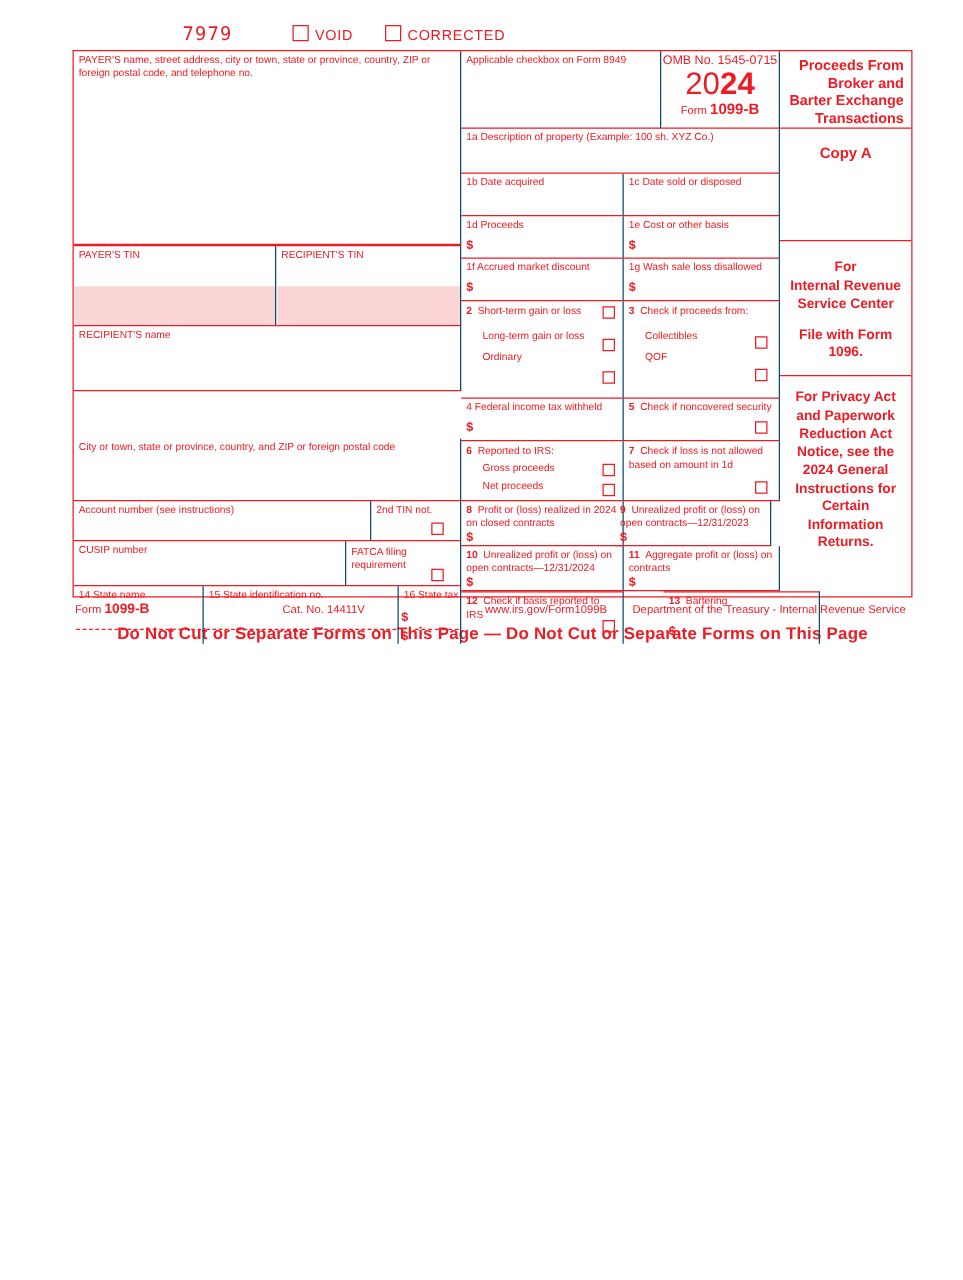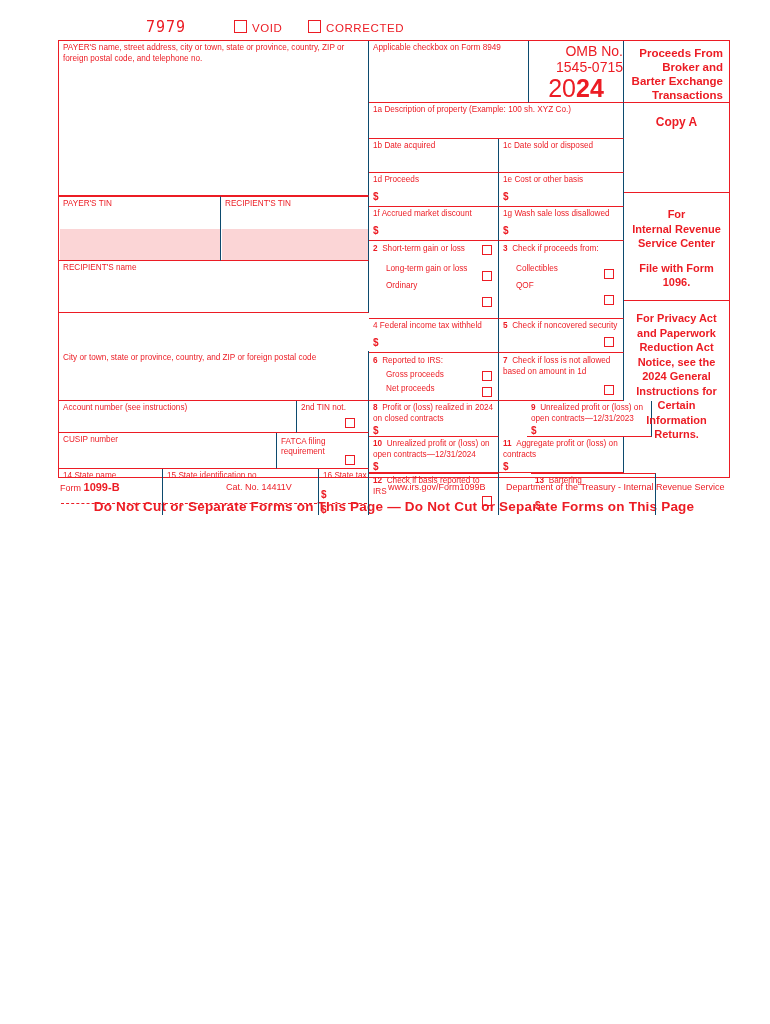--- a/index.html
+++ b/index.html
@@ -119,22 +119,22 @@
   }
   .privacy {
     text-align: center;
     font-size: 11px;
     font-weight: bold;
     line-height: 14.5px;
     padding-top: 10px;
   }
 
   .ombwrap {
-    text-align: right;
-    font-size: 14px;
+    text-align: center;
+    font-size: 10px;
     padding-top: 2px;
   }
   .year {
     font-size: 25px;
     font-weight: bold;
     letter-spacing: 0px;
     line-height: 27px;
     text-align: center;
   }
   .year .light { font-weight: normal; }
@@ -328,21 +328,21 @@
 
       <div class="cell br bb" style="left:0;top:310px;width:310px;height:50px;">
         <span class="lbl-sm">City or town, state or province, country, and ZIP or foreign postal code</span>
       </div>
 
       <div class="cell br bb" style="left:310px;top:360px;width:130px;height:36px;">
         <span class="lbl-sm"><span class="lbl-num">8</span>&nbsp;&nbsp;<span>Profit or (loss) realized in 2024 on closed contracts</span></span>
         <span class="dollar" style="top:24px;">$</span>
       </div>
 
-      <div class="cell br bb" style="left:468px;top:360px;width:125px;height:36px;">
+      <div class="cell br bb" style="left:433px;top:360px;width:125px;height:36px;">
         <span class="lbl-sm"><span class="lbl-num">9</span>&nbsp;&nbsp;<span>Unrealized profit or (loss) on open contracts—12/31/2023</span></span>
         <span class="dollar" style="top:24px;">$</span>
       </div>
 
       <div class="cell br bb" style="left:0;top:360px;width:238px;height:32px;">
         <span class="lbl-sm">Account number (see instructions)</span>
       </div>
       <div class="cell br bb" style="left:238px;top:360px;width:72px;height:32px;">
         <span class="lbl-sm">2nd TIN not.</span>
         <span class="chk" style="position:absolute;left:48px;top:17px;"></span>

